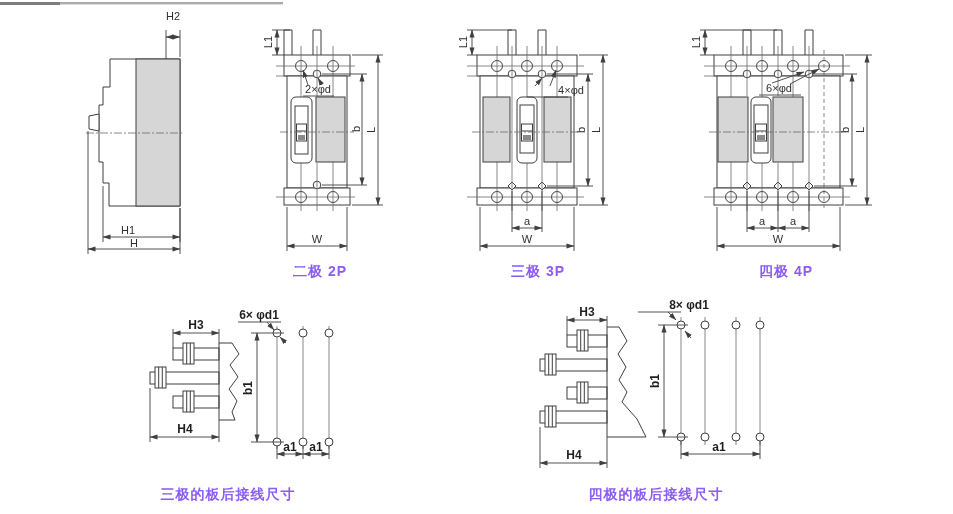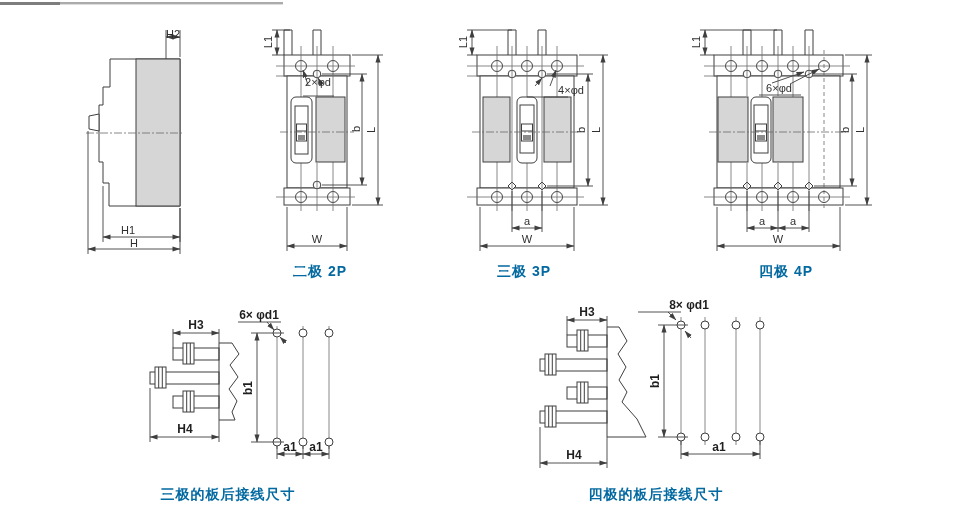--- a/index.html
+++ b/index.html
@@ -8,21 +8,21 @@
   #page svg{position:absolute;left:0;top:0;}
   .ln{stroke:#3f3f3f;stroke-width:1;fill:none;}
   .fw{fill:#ffffff;stroke:#3f3f3f;stroke-width:1;}
   .fg{fill:#d6d6d6;stroke:#3f3f3f;stroke-width:1;}
   .cl{stroke:#6a6a6a;stroke-width:0.8;fill:none;}
   .dim{stroke:#3f3f3f;stroke-width:0.9;fill:none;}
   .lbl{position:absolute;font:11px "Liberation Sans",sans-serif;color:#2f2f2f;
        transform:translate(-50%,-50%);white-space:nowrap;z-index:3;}
   .lbl.rot{transform:translate(-50%,-50%) rotate(-90deg);}
   .lbl.bold{font-weight:bold;font-size:12px;color:#1f1f1f;}
-  .cap{position:absolute;font:600 14px "Liberation Sans",sans-serif;color:#0369a1;
+  .cap{position:absolute;font:600 14px "Liberation Sans",sans-serif;color:#8b5cf6;
        transform:translate(-50%,-50%);letter-spacing:1px;white-space:nowrap;z-index:3;}
 </style>
 </head>
 <body>
 
 <div id="page">
 
 <svg width="953" height="514" viewBox="0 0 953 514">
   <defs>
     <marker id="ar" viewBox="0 0 10 8" markerWidth="9" markerHeight="7" refX="9.5" refY="4" orient="auto-start-reverse">
@@ -270,38 +270,38 @@
 
     <path class="dim" d="M681,441 V459 M760,441 V459"></path>
     <path class="dim" d="M681,454 H760" marker-start="url(#ar)" marker-end="url(#ar)"></path>
 
     <path class="dim" d="M638,312 H681"></path>
     <path class="dim" d="M668,312 L676,320" marker-end="url(#ar)"></path>
     <path class="dim" d="M691,338 L685,331" marker-end="url(#ar)"></path>
   </g>
 </svg>
 
-<span class="lbl" style="left:173px;top:34px">H2</span>
+<span class="lbl" style="left:173px;top:16px">H2</span>
 <span class="lbl" style="left:128px;top:230px">H1</span>
 <span class="lbl" style="left:134px;top:243px">H</span>
 
 <span class="lbl rot" style="left:268px;top:42px">L1</span>
-<span class="lbl" style="left:318px;top:82px">2×φd</span>
+<span class="lbl" style="left:318px;top:89px">2×φd</span>
 <span class="lbl rot" style="left:356px;top:129px">b</span>
 <span class="lbl rot" style="left:371px;top:130px">L</span>
 <span class="lbl" style="left:317px;top:239px">W</span>
 <span class="cap" style="left:320px;top:272px">二极 2P</span>
 
 <span class="lbl rot" style="left:463px;top:42px">L1</span>
 <span class="lbl" style="left:571px;top:90px">4×φd</span>
 <span class="lbl rot" style="left:581px;top:130px">b</span>
 <span class="lbl rot" style="left:596px;top:130px">L</span>
 <span class="lbl" style="left:527px;top:221px">a</span>
 <span class="lbl" style="left:527px;top:239px">W</span>
-<span class="cap" style="left:524px;top:272px">三极 3P</span>
+<span class="cap" style="left:538px;top:272px">三极 3P</span>
 
 <span class="lbl rot" style="left:696px;top:42px">L1</span>
 <span class="lbl" style="left:779px;top:88px">6×φd</span>
 <span class="lbl rot" style="left:845px;top:130px">b</span>
 <span class="lbl rot" style="left:860px;top:130px">L</span>
 <span class="lbl" style="left:762px;top:221px">a</span>
 <span class="lbl" style="left:793px;top:221px">a</span>
 <span class="lbl" style="left:778px;top:239px">W</span>
 <span class="cap" style="left:786px;top:272px">四极 4P</span>
 

